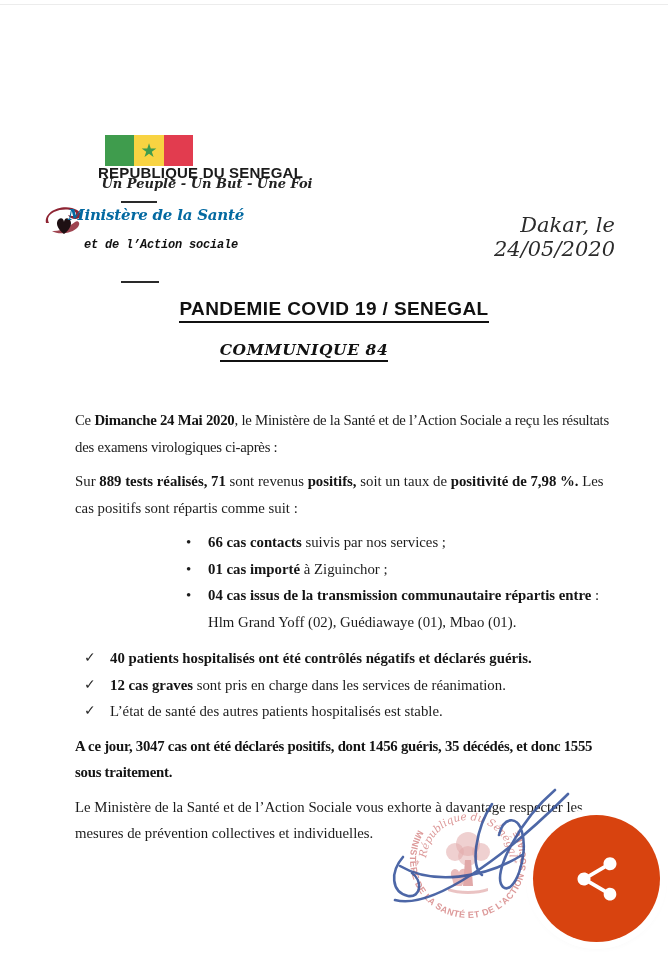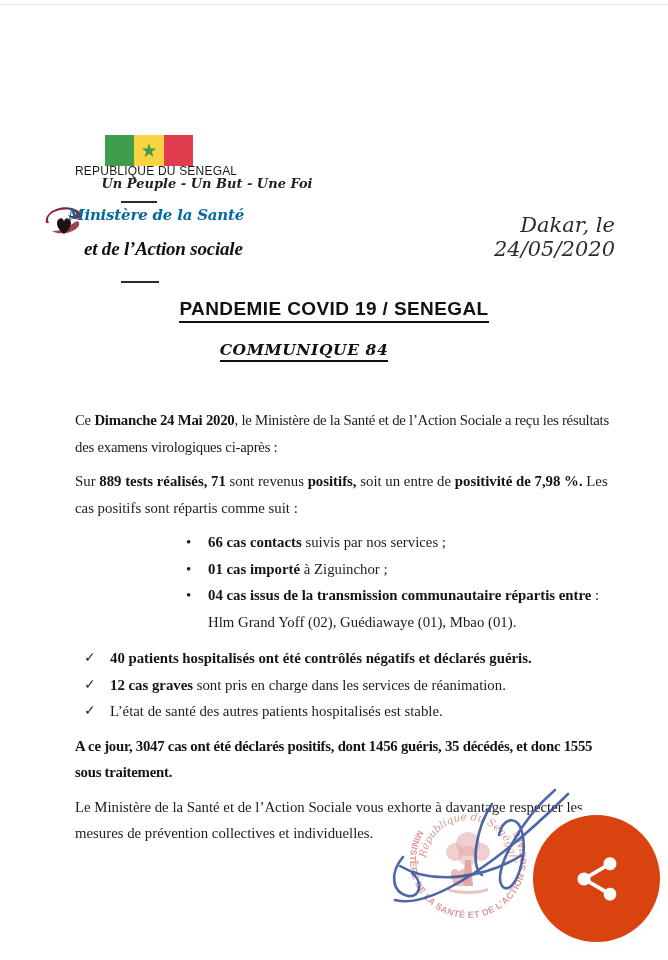--- a/index.html
+++ b/index.html
@@ -8,34 +8,34 @@
     background:#ffffff;font-family:"Liberation Serif",serif;color:#1f1f1f;
   }
   .scan-line{position:absolute;left:0;top:4px;width:100%;height:1px;background:#ececec;}
   .abs{position:absolute;}
 
   
   .flag{left:105px;top:135px;width:88px;height:31px;display:flex;}
   .flag .band{flex:1;position:relative;}
   .flag .star{position:absolute;left:50%;top:50%;transform:translate(-50%,-54%);
     font-size:19px;line-height:1;}
-  .republic{left:75px;top:164px;width:228px;text-align:left;
-    font-family:"Liberation Sans",sans-serif;font-weight:normal;font-size:12px;
+  .republic{left:75px;top:164px;width:228px;text-align:right;
+    font-family:"Liberation Sans",sans-serif;font-weight:bold;font-size:15px;
     letter-spacing:.2px;color:#1b1b1b;}
   .motto{left:93px;top:176px;width:228px;text-align:center;
     font-family:"DejaVu Serif",serif;font-style:italic;font-weight:bold;
     font-size:13px;color:#222;}
   .hdr-rule{height:2px;background:#2a2a2a;}
   .rule1{left:121px;top:201px;width:36px;}
   .rule2{left:121px;top:281px;width:38px;}
   .ministry-logo{left:42px;top:201px;width:44px;height:40px;}
   .ministry-1{left:68px;top:206px;font-family:"DejaVu Serif",serif;font-style:italic;
     font-weight:bold;font-size:15px;letter-spacing:-.2px;color:#0369a1;}
-  .ministry-2{left:84px;top:238px;font-family:Liberation Serif, serif;font-style:italic;
-    font-weight:bold;font-size:19px;letter-spacing:-.2px;color:#101010;}
+  .ministry-2{left:84px;top:238px;font-family:Liberation Mono, monospace;font-style:italic;
+    font-weight:bold;font-size:12px;letter-spacing:-.2px;color:#101010;}
   .dateline{left:405px;top:213px;width:210px;text-align:right;
     font-family:"DejaVu Serif",serif;font-style:italic;font-size:21px;color:#2b2b2b;}
 
   
   .doc-title{left:0;top:298px;width:668px;text-align:center;}
   .doc-title span{display:inline-block;font-family:"Liberation Sans",sans-serif;
     font-weight:bold;font-size:19px;letter-spacing:.4px;color:#111;
     border-bottom:2.5px solid #111;padding-bottom:1px;}
   .doc-subtitle{left:0;top:340px;width:608px;text-align:center;}
   .doc-subtitle span{display:inline-block;font-family:"DejaVu Serif",serif;
@@ -93,21 +93,21 @@
 
   <div class="abs doc-title">
     <span>PANDEMIE COVID 19 / SENEGAL</span>
   </div>
   <div class="abs doc-subtitle">
     <span>COMMUNIQUE 84</span>
   </div>
 
   <div class="abs body-block">
     <p class="tight"><span>Ce </span><b>Dimanche 24 Mai 2020</b><span>, le Ministère de la Santé et de l’Action Sociale a reçu les résultats des examens virologiques ci-après :</span></p>
-    <p><span>Sur </span><b>889 tests réalisés, 71</b><span> sont revenus </span><b>positifs,</b><span> soit un entre de </span><b>positivité de 7,98 %.</b><span> Les cas positifs sont répartis comme suit :</span></p>
+    <p><span>Sur </span><b>889 tests réalisés, 71</b><span> sont revenus </span><b>positifs,</b><span> soit un taux de </span><b>positivité de 7,98 %.</b><span> Les cas positifs sont répartis comme suit :</span></p>
 
     <div class="bullet-list">
       <div class="bullet-item">
         <span class="marker">•</span>
         <span><b>66 cas contacts</b><span> suivis par nos services ;</span></span>
       </div>
       <div class="bullet-item">
         <span class="marker">•</span>
         <span><b>01 cas importé</b><span> à Ziguinchor ;</span></span>
       </div>

